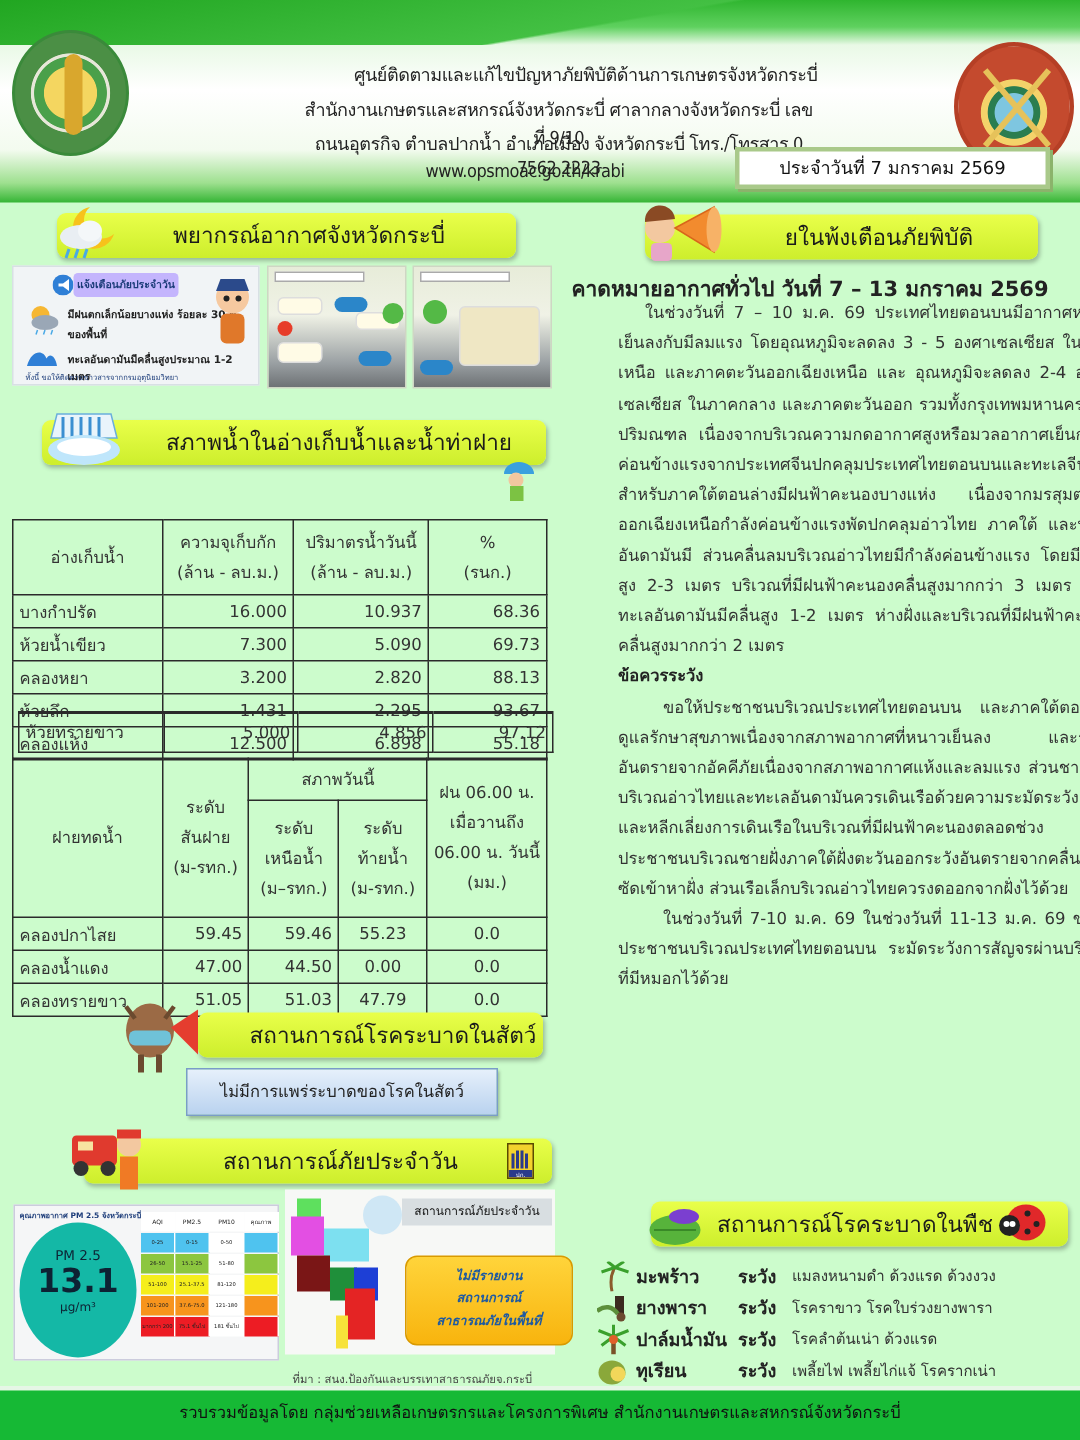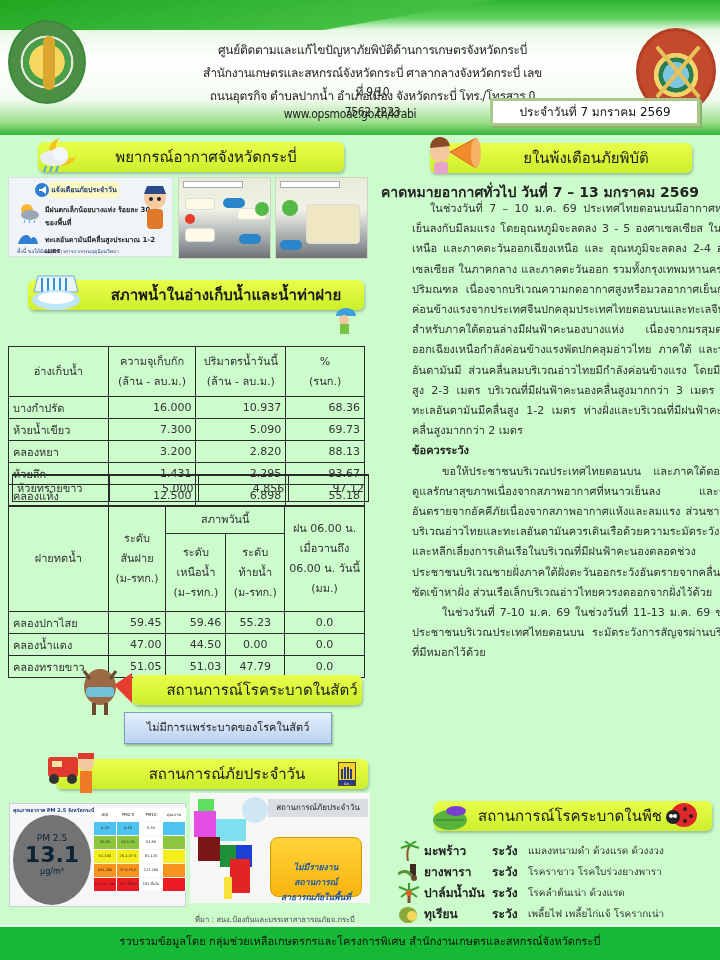--- a/index.html
+++ b/index.html
@@ -61,21 +61,21 @@
   }
   .banner .btitle { position: relative; }
 
   .icon-blob { position: absolute; }
 
   
   .wx-left {
     position: absolute; left: 8px; top: 177px; width: 165px; height: 80px; background: #f1f4f6; border: 1px solid #d8e0e4;
   }
   .wx-left .w-head {
-    position: absolute; left: 40px; top: 4px; width: 70px; height: 16px; background: #fef9c3; border-radius: 3px;
+    position: absolute; left: 40px; top: 4px; width: 70px; height: 16px; background: #c4b5fd; border-radius: 3px;
     font-size: 7px; line-height: 16px; text-align: center; color: #1d3d7a; font-weight: bold;
   }
   .wx-left .w-line { position: absolute; left: 36px; font-size: 7px; color: #222; font-weight: bold; }
   .wx-left .w-foot { position: absolute; left: 8px; top: 69px; font-size: 5px; color: #1d3d7a; }
   .wx-map {
     position: absolute; top: 177px; width: 93px; height: 82px;
     background: linear-gradient(180deg, #e7ecd9 0%, #f0f2e6 40%, #9aa0a3 80%, #6e7275 100%);
     border: 1px solid #cfd6c4;
   }
   .wx-map .mhead { position: absolute; left: 4px; top: 3px; width: 60px; height: 7px; background: #ffffff; border:1px solid #aaa; }
@@ -128,42 +128,42 @@
     text-align: center; line-height: 30px; font-size: 11px; color: #222;
   }
 
   
   .pm-panel {
     position: absolute; left: 9px; top: 803px; width: 177px; height: 104px; background: #f5f6f7; border: 1px solid #ccd;
   }
   .pm-head { position: absolute; left: 3px; top: 2px; font-size: 5px; color: #1d3d7a; font-weight: bold; }
   .pm-circle {
     position: absolute; left: 3px; top: 11px; width: 78px; height: 90px; border-radius: 50%;
-    background: #737373; text-align: center; color: #0d2233;
+    background: #14b8a6; text-align: center; color: #0d2233;
   }
   .pm-circle .l1 { font-size: 9px; margin-top: 18px; }
   .pm-circle .l2 { font-size: 22px; font-weight: bold; line-height: 24px; }
   .pm-circle .l3 { font-size: 8px; }
   .aqi-grid { position: absolute; left: 84px; top: 4px; width: 92px; }
   .aqi-grid .row { display: flex; height: 13px; margin-bottom: 1px; }
   .aqi-grid .row div { flex: 1; font-size: 3.5px; text-align: center; line-height: 13px; color: #222; border-right:1px solid #fff; }
   .aqi-grid .hrow div { background: #fff; font-size: 4px; }
 
   
   .dis-panel {
     position: absolute; left: 190px; top: 793px; width: 180px; height: 110px; background: #f7f8f6;
   }
   .dis-head {
     position: absolute; left: 78px; top: 6px; width: 100px; height: 18px; background: #d8dee1;
     font-size: 8px; line-height: 18px; text-align: center; color: #111;
   }
   .dis-box {
-    position: absolute; left: 80px; top: 44px; width: 92px; height: 60px; background: linear-gradient(180deg,#ffd43a,#f8b40e);
+    position: absolute; left: 80px; top: 44px; width: 112px; height: 60px; background: linear-gradient(180deg,#ffd43a,#f8b40e);
     border-radius: 8px; border: 1px solid #d99a00;
-    text-align: center; color: #1f5aa0; font-size: 8.5px; font-style: italic; font-weight: bold; line-height: 15px; padding-top: 22px;
+    text-align: center; color: #1f5aa0; font-size: 8.5px; font-style: italic; font-weight: bold; line-height: 15px; padding-top: 6px;
   }
   .dis-src { position: absolute; left: 195px; top: 913px; font-size: 7.5px; color: #444; }
 
   .map-piece { position: absolute; }
 
   
   .plant-list { position: absolute; left: 398px; top: 840px; width: 320px; }
   .plant-row { display: flex; align-items: center; height: 21px; font-size: 12px; }
   .plant-row .ico { width: 24px; height: 20px; margin-right: 2px; position: relative; }
   .plant-row .pname { width: 68px; font-weight: bold; color: #222; }
@@ -182,21 +182,21 @@
 
 <div class="header">
   <div class="header-wave-top"></div>
   <div class="logo logo-left">
       <div class="figure"></div>
     </div>
   <div class="logo logo-right">
       <div class="cross1"></div>
       <div class="cross2"></div>
     </div>
-  <div class="hdr-line" style="top:40px;">ศูนย์ติดตามและแก้ไขปัญหาภัยพิบัติด้านการเกษตรจังหวัดกระบี่</div>
+  <div class="hdr-line" style="top:40px;text-align:right;">ศูนย์ติดตามและแก้ไขปัญหาภัยพิบัติด้านการเกษตรจังหวัดกระบี่</div>
   <div class="hdr-line" style="top:63px;">สำนักงานเกษตรและสหกรณ์จังหวัดกระบี่ ศาลากลางจังหวัดกระบี่ เลขที่ 9/10</div>
   <div class="hdr-line" style="top:86px;">ถนนอุตรกิจ ตำบลปากน้ำ อำเภอเมือง จังหวัดกระบี่  โทร./โทรสาร 0 7562 2223</div>
   <div class="hdr-line" style="top:107px; left:250px; width:200px;">www.opsmoac.go.th/krabi</div>
   <div class="date-box">ประจำวันที่ 7 มกราคม 2569</div>
 </div>
 
 <div class="banner" style="left:38px; top:142px; width:306px;">
   <span class="btitle" style="margin-left:30px;">พยากรณ์อากาศจังหวัดกระบี่</span>
 </div>
 <div class="icon-blob" style="left:36px; top:134px;">
@@ -254,21 +254,21 @@
   <div class="icon-blob" style="left:76px; top:24px; width:14px; height:14px; background:#54b946; border-radius:50%;"></div>
 </div>
 <div class="wx-map" style="left:275px;">
   <div class="mhead"></div>
   <div class="icon-blob" style="left:6px; top:22px; width:16px; height:16px; background:#54b946; border-radius:50%;"></div>
   <div class="card" style="left:30px; top:26px; width:54px; height:40px; background:#efe7c4;"></div>
   <div class="cloud" style="left:4px; top:62px;"></div>
 </div>
 
 <div class="banner" style="left:28px; top:280px; width:336px;">
-  <span class="btitle" style="margin-left:60px;font-weight:bold;">สภาพน้ำในอ่างเก็บน้ำและน้ำท่าฝาย</span>
+  <span class="btitle" style="margin-left:60px;">สภาพน้ำในอ่างเก็บน้ำและน้ำท่าฝาย</span>
 </div>
 <div class="icon-blob" style="left:30px; top:274px;">
   <svg width="52" height="38">
       <path d="M8 2 h36 l4 16 h-44z" fill="#e9f4fb" stroke="#6aaedb"></path>
       <path d="M12 4 v14 M18 4 v14 M24 4 v14 M30 4 v14 M36 4 v14" stroke="#3b8fd1" stroke-width="2"></path>
       <ellipse cx="26" cy="26" rx="24" ry="10" fill="#bfe6fb"></ellipse>
       <ellipse cx="26" cy="24" rx="18" ry="6" fill="#ffffff"></ellipse>
     </svg>
 </div>
 <div class="icon-blob" style="left:334px; top:306px;">

